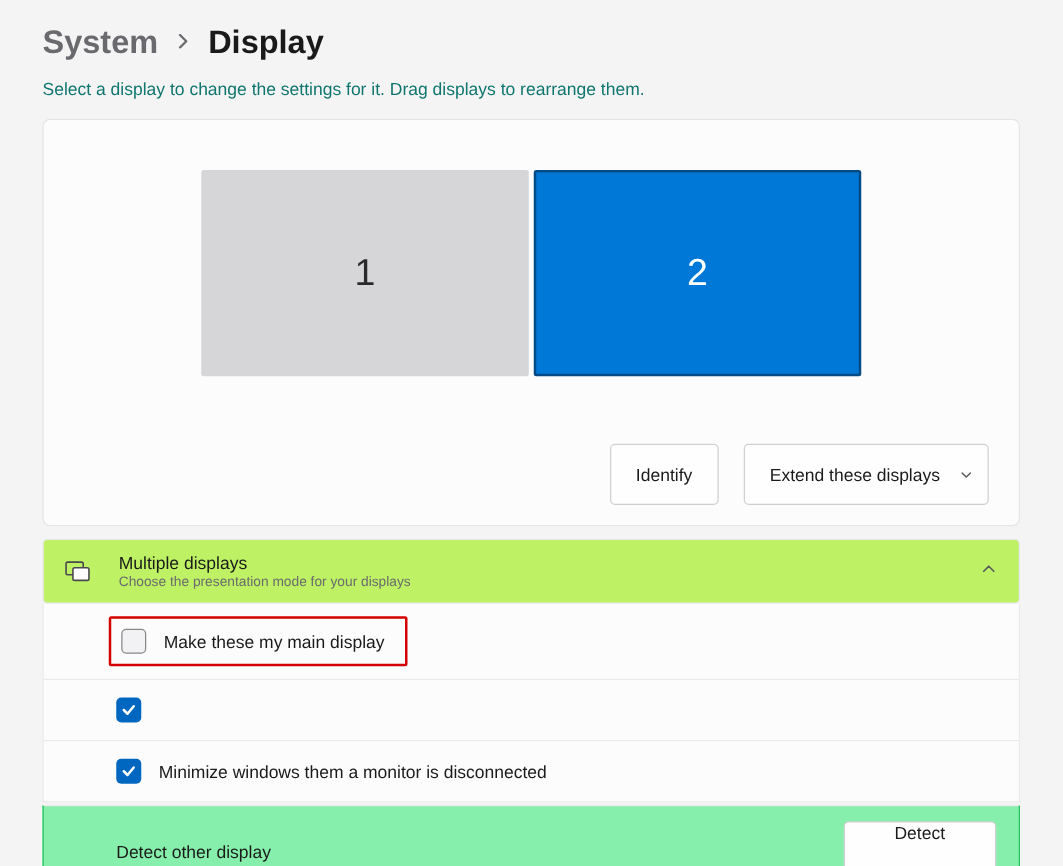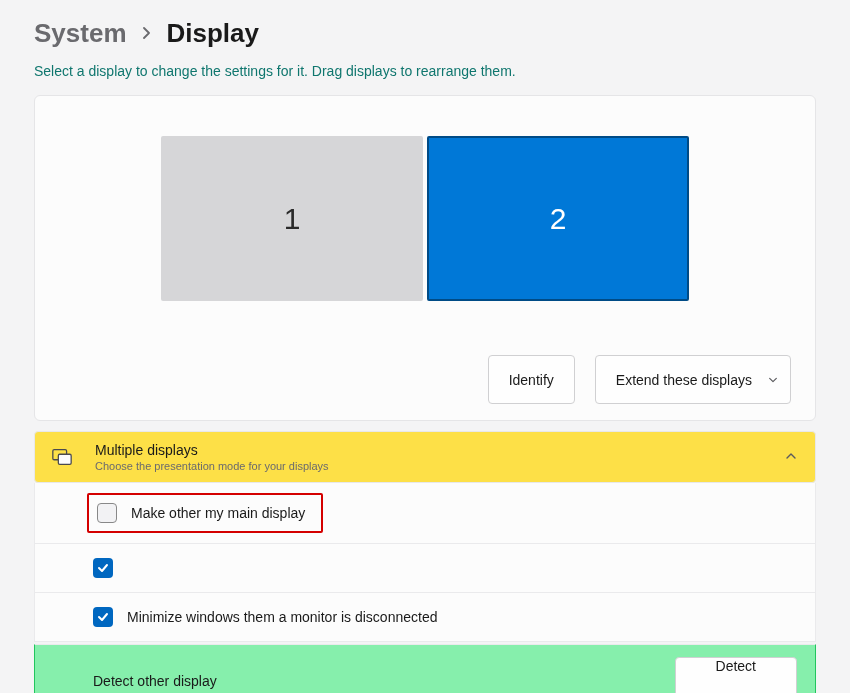--- a/index.html
+++ b/index.html
@@ -79,21 +79,21 @@
       border: 1px solid #d0d0d2;
       border-radius: 4px;
       font-size: 14px;
       color: #1a1a1a;
       cursor: pointer;
     }
     .btn.dropdown { gap: 16px; padding-right: 12px; }
     .chev-down-svg { width: 10px; height: 10px; }
     .sections { margin-top: 10px; }
     .section-header {
-      background: #fde047;
+      background: #bef264;
       border: 1px solid #e8e8ea;
       border-radius: 4px;
       display: flex;
       align-items: center;
       padding: 10px 18px 10px 16px;
       cursor: pointer;
     }
     .section-icon { width: 22px; height: 22px; margin-right: 22px; color: #4a4a4e; flex-shrink: 0; }
     .section-texts { flex: 1; }
     .section-title { font-size: 14px; color: #1a1a1a; }
@@ -200,21 +200,21 @@
       <span class="section-chev">
         <svg width="12" height="12" viewBox="0 0 12 12" fill="none">
             <path d="M2 8 L6 4 L10 8" stroke="currentColor" stroke-width="1.4" stroke-linecap="round" stroke-linejoin="round"></path>
           </svg>
       </span>
     </div>
 
     <div class="option-row highlighted">
       <div class="highlight-box">
         <span class="checkbox unchecked"></span>
-        <span class="label">Make other my main display</span>
+        <span class="label">Make these my main display</span>
       </div>
     </div>
 
     <div class="option-row">
       <span class="checkbox checked">
         <svg viewBox="0 0 12 12" fill="none">
             <path d="M2 6 L5 9 L10 3" stroke="#fff" stroke-width="2" stroke-linecap="round" stroke-linejoin="round"></path>
           </svg>
       </span>
     </div>

